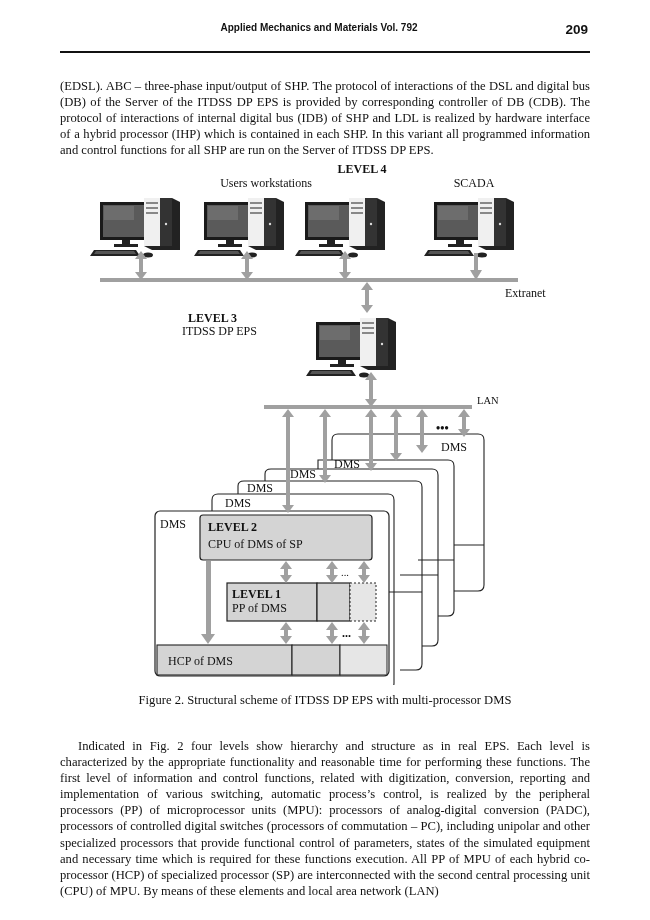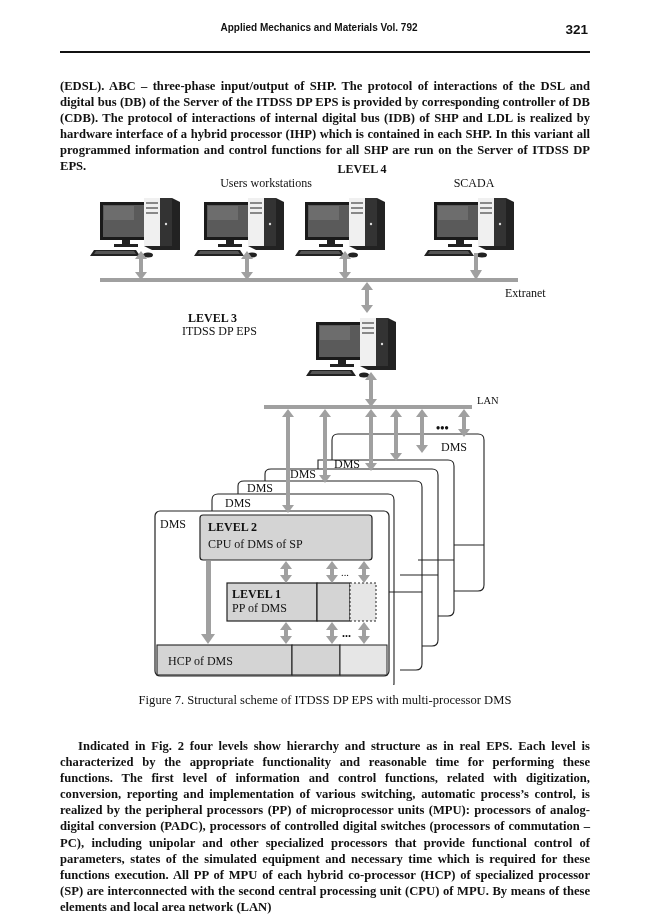--- a/index.html
+++ b/index.html
@@ -1,34 +1,34 @@
 <!DOCTYPE html>
 <html><head>
 <meta charset="utf-8">
 <style>
   html, body { margin: 0; padding: 0; background: #ffffff; }
   body { width: 650px; height: 920px; position: relative; overflow: hidden; font-family: "Liberation Serif", serif; color: #111; }
   .header-title { position: absolute; left: 0; width: 638px; top: 22px; text-align: center; font-family: "Liberation Sans", sans-serif; font-weight: bold; font-size: 10px; }
   .page-num { position: absolute; right: 62px; top: 22px; font-family: "Liberation Sans", sans-serif; font-weight: bold; font-size: 13.5px; }
   .header-rule { position: absolute; left: 60px; width: 530px; top: 51px; height: 1.5px; background: #111; }
-  .para { position: absolute; left: 60px; width: 530px; font-size: 12.6px; line-height: 16.1px; text-align: justify; font-weight: bold; }
+  .para { position: absolute; left: 60px; width: 530px; font-size: 12.6px; line-height: 16.1px; text-align: justify; }
   .para p { margin: 0; }
   .para-top { top: 78px; }
   .para-bottom { top: 716px; text-indent: 18px; margin-top: 22px; }
   .caption { position: absolute; left: 0; width: 650px; top: 693px; text-align: center; font-size: 12.6px; }
   svg#diagram { position: absolute; left: 0; top: 155px; }
   .lbl { font-family: "Liberation Serif", serif; font-size: 12px; fill: #111; }
   .lbl-b { font-family: "Liberation Serif", serif; font-size: 12px; font-weight: bold; fill: #111; }
   .lbl-s { font-family: "Liberation Serif", serif; font-size: 10.5px; fill: #111; }
 </style>
 </head>
 <body>
 
 <div class="header-title">Applied Mechanics and Materials Vol. 792</div>
-<div class="page-num">321</div>
+<div class="page-num">209</div>
 <div class="header-rule"></div>
 
 <div class="para para-top">
   <p>(EDSL). ABC – three-phase input/output of SHP. The protocol of interactions of the DSL and digital bus (DB) of the Server of the ITDSS DP EPS is provided by corresponding controller of DB (CDB). The protocol of interactions of internal digital bus (IDB) of SHP and LDL is realized by hardware interface of a hybrid processor (IHP) which is contained in each SHP. In this variant all programmed information and control functions for all SHP are run on the Server of ITDSS DP EPS.</p>
 </div>
 
 <svg id="diagram" width="650" height="530" viewBox="0 155 650 530" xmlns="http://www.w3.org/2000/svg">
   <defs>
     <g id="pc">
 
@@ -213,17 +213,17 @@
     <g>
         <rect x="362" y="627" width="4" height="12"></rect>
         <polygon points="358,630 364,622 370,630"></polygon>
         <polygon points="358,636 364,644 370,636"></polygon>
       </g>
   </g>
   <text class="lbl-s" x="341" y="576">...</text>
   <text class="lbl-b" x="342" y="637">...</text>
 </svg>
 
-<div class="caption">Figure 7. Structural scheme of ITDSS DP EPS with multi-processor DMS</div>
+<div class="caption">Figure 2. Structural scheme of ITDSS DP EPS with multi-processor DMS</div>
 
 <div class="para para-bottom">
   <p>Indicated in Fig. 2 four levels show hierarchy and structure as in real EPS. Each level is characterized by the appropriate functionality and reasonable time for performing these functions. The first level of information and control functions, related with digitization, conversion, reporting and implementation of various switching, automatic process’s control, is realized by the peripheral processors (PP) of microprocessor units (MPU): processors of analog-digital conversion (PADC), processors of controlled digital switches (processors of commutation – PC), including unipolar and other specialized processors that provide functional control of parameters, states of the simulated equipment and necessary time which is required for these functions execution. All PP of MPU of each hybrid co-processor (HCP) of specialized processor (SP) are interconnected with the second central processing unit (CPU) of MPU. By means of these elements and local area network (LAN)</p>
 </div>
 
 </body></html>

